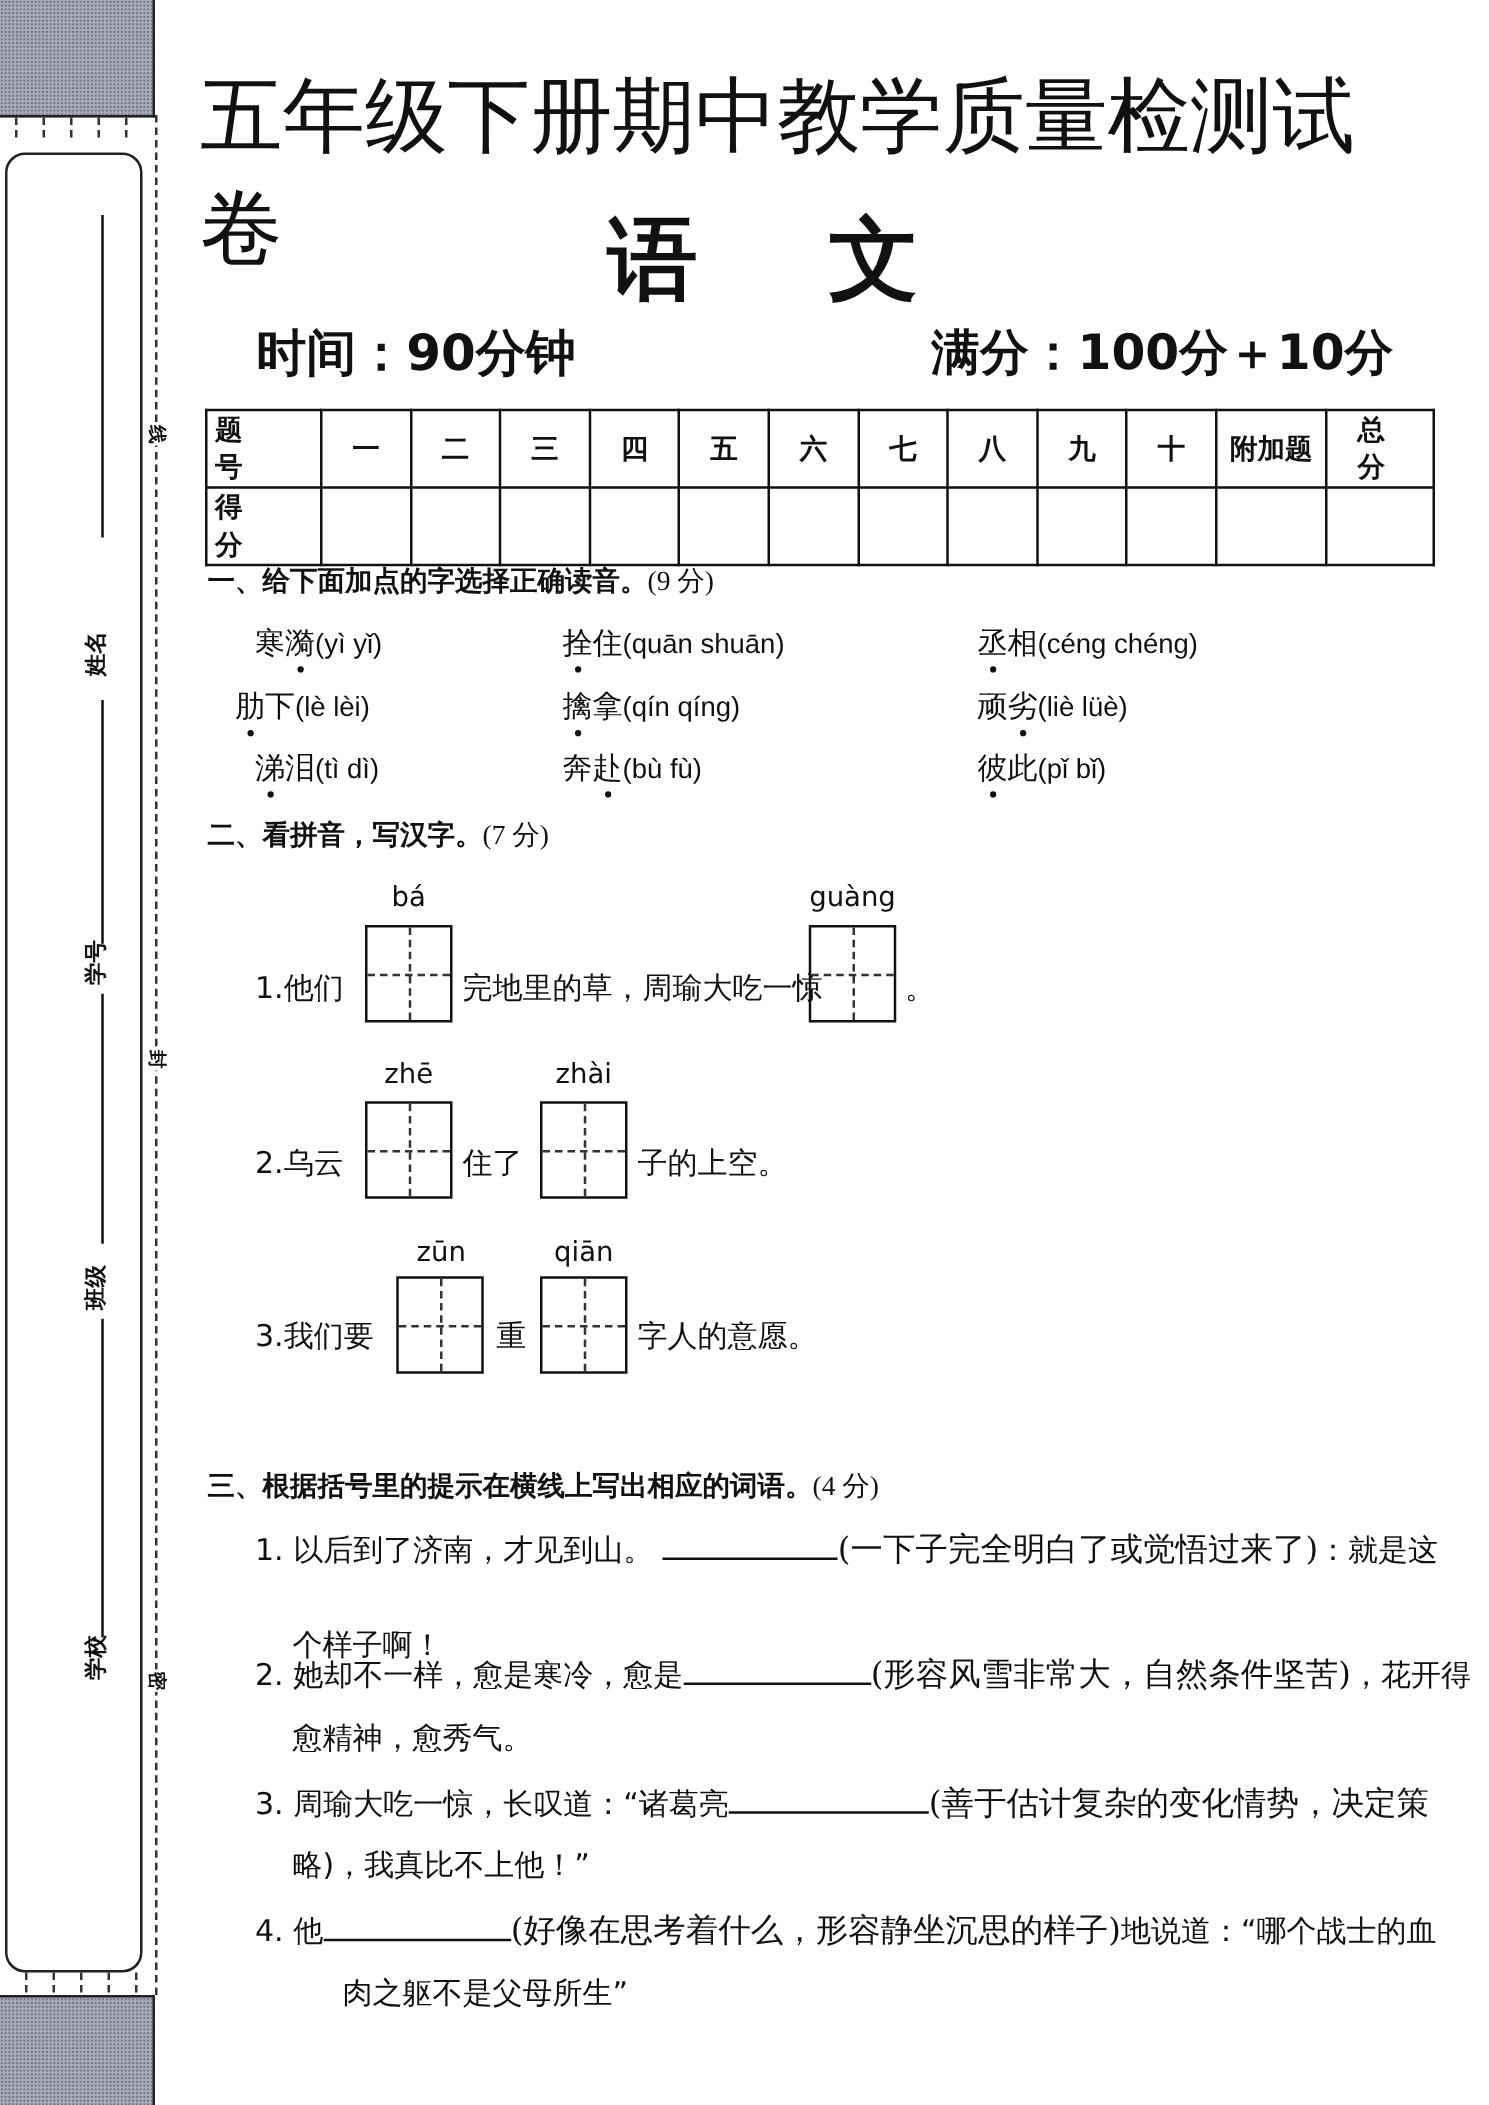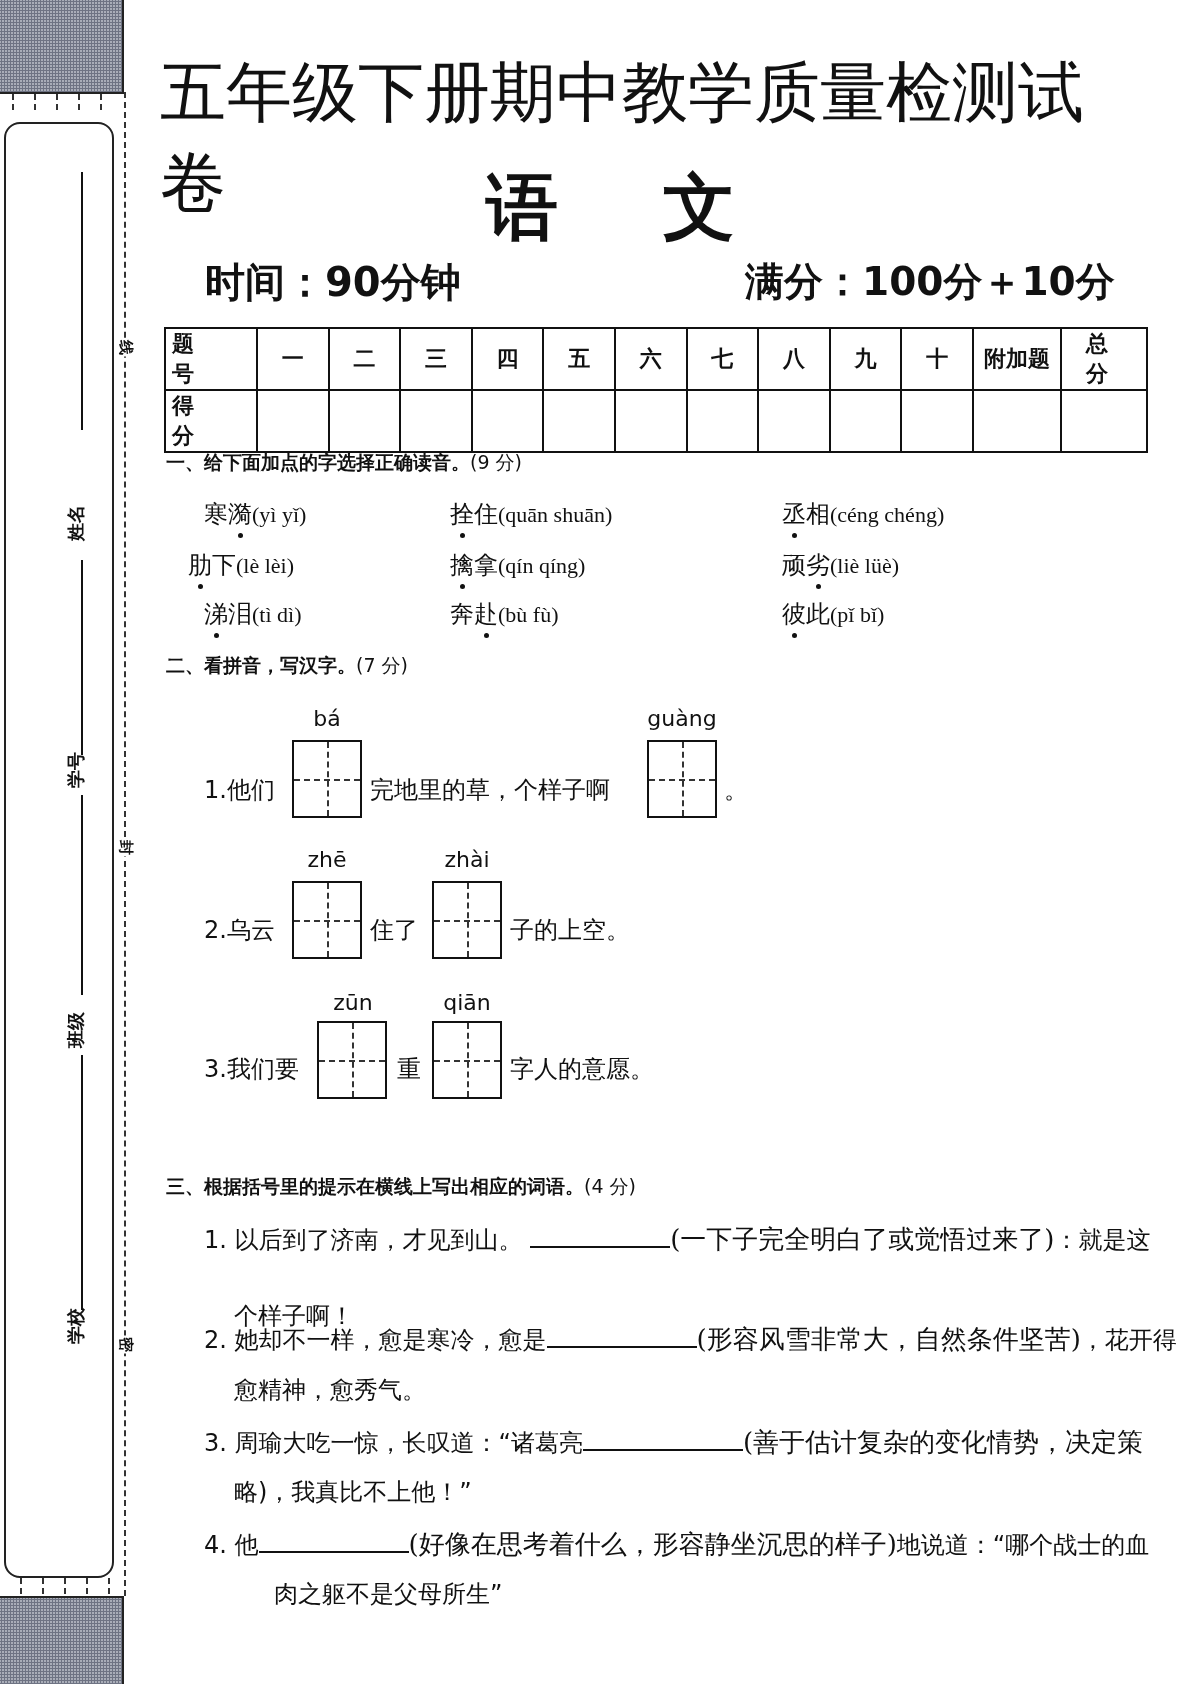--- a/index.html
+++ b/index.html
@@ -27,27 +27,27 @@
            font-size:66px; letter-spacing:0px; font-family:"DejaVu Sans", sans-serif; }
   .subject { position:absolute; left:0; top:160px; width:1191px; text-align:center; padding-left:70px; box-sizing:border-box;
              font-size:72px; font-weight:bold; letter-spacing:40px; }
   .meta-left { position:absolute; left:205px; top:255px; font-size:40px; font-weight:bold; }
   .meta-right { position:absolute; left:745px; top:255px; font-size:39px; font-weight:bold; }
 
   table.score { position:absolute; left:164px; top:327px; width:984px; border-collapse:collapse; }
   table.score td { border:2px solid #111; height:49px; text-align:center; font-size:22px; font-weight:bold; padding:0; }
   table.score td.label { text-align:left; padding-left:6px; letter-spacing:18px; width:84px; }
 
-  .section-title { position:absolute; left:166px; font-size:19px; font-weight:bold; }
+  .section-title { position:absolute; left:166px; font-size:22px; font-weight:bold;font-family:Liberation Serif, serif; }
   .section-title .pts { font-weight:normal; }
   .py-item { position:absolute; font-size:24px; white-space:nowrap; }
   .dotted-char { position:relative; display:inline-block; }
   .dotted-char::after { content:""; position:absolute; left:50%; bottom:-8px; width:5px; height:5px; margin-left:-2.5px;
                         background:#111; border-radius:50%; }
-  .py { font-family:Liberation Serif, serif; font-size:22px; }
+  .py { font-family:Liberation Sans, sans-serif; font-size:22px; }
 
   .q-line { position:absolute; font-size:24px; white-space:nowrap; }
   .tian { position:absolute; width:70px; height:78px; border:2px solid #111; box-sizing:border-box; }
   .tian::before { content:""; position:absolute; left:50%; top:0; bottom:0; border-left:2px dashed #333; }
   .tian::after { content:""; position:absolute; top:50%; left:0; right:0; border-top:2px dashed #333; }
   .pinyin-label { position:absolute; font-size:22px; text-align:center; width:90px; }
 
   .fill-line { position:absolute; font-size:24px; white-space:nowrap; }
   .blank { display:inline-block; border-bottom:2px solid #111; height:22px; vertical-align:baseline; }
   .hint { font-family:"DejaVu Serif", serif; font-size:26px; }
@@ -159,21 +159,21 @@
 </div>
 
 <div class="section-title" style="top:653px;">
   <span>二、看拼音，写汉字。</span><span class="pts">(7 分)</span>
 </div>
 
 <div class="pinyin-label" style="left:282px;top:706px;">bá</div>
 <div class="pinyin-label" style="left:637px;top:706px;">guàng</div>
 <div class="q-line" style="left:204px;top:774px;"><span>1.</span><span>他们</span></div>
 <div class="tian" style="left:292px;top:740px;"></div>
-<div class="q-line" style="left:370px;top:774px;">完地里的草，个样子啊</div>
+<div class="q-line" style="left:370px;top:774px;">完地里的草，周瑜大吃一惊</div>
 <div class="tian" style="left:647px;top:740px;"></div>
 <div class="q-line" style="left:724px;top:774px;">。</div>
 
 <div class="pinyin-label" style="left:282px;top:847px;">zhē</div>
 <div class="pinyin-label" style="left:422px;top:847px;">zhài</div>
 <div class="q-line" style="left:204px;top:914px;"><span>2.</span><span>乌云</span></div>
 <div class="tian" style="left:292px;top:881px;"></div>
 <div class="q-line" style="left:370px;top:914px;">住了</div>
 <div class="tian" style="left:432px;top:881px;"></div>
 <div class="q-line" style="left:510px;top:914px;">子的上空。</div>

